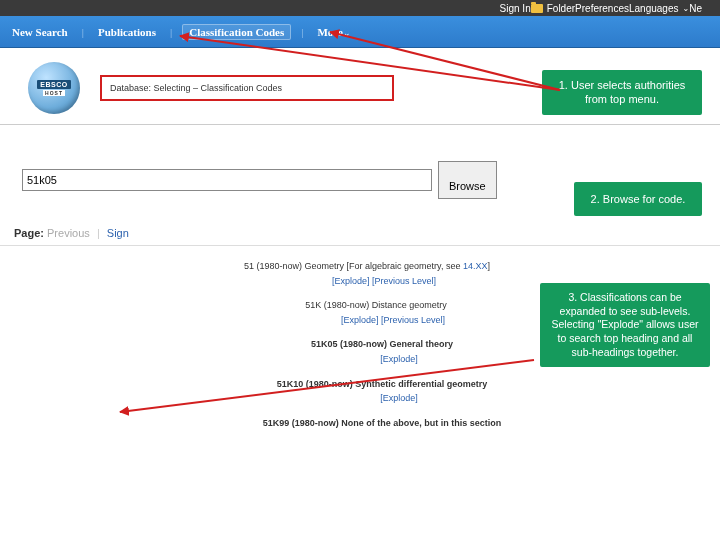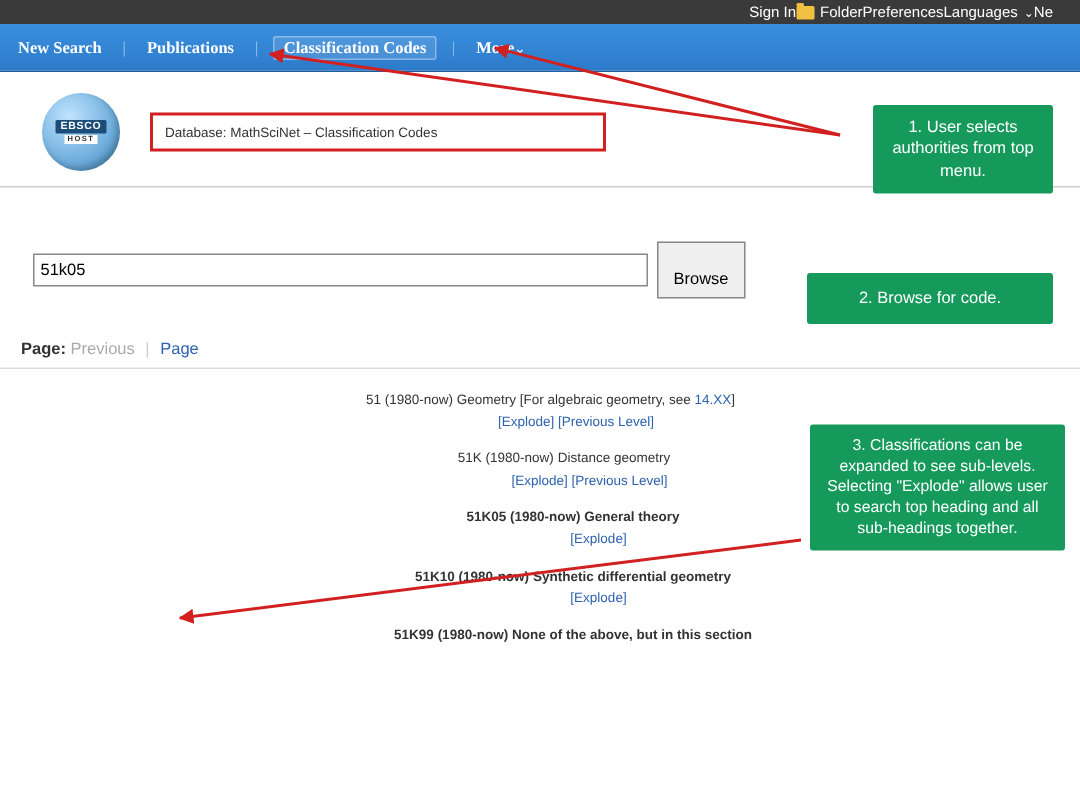--- a/index.html
+++ b/index.html
@@ -90,22 +90,22 @@
   .callout {
     position: absolute;
     background: #159a5c;
     color: #fff;
     text-align: center;
     font-size: 11px;
     padding: 8px 10px;
     line-height: 1.3;
     border-radius: 2px;
   }
-  .c1 { top: 70px; right: 18px; width: 120px; }
-  .c2 { top: 182px; right: 18px; width: 164px; padding: 10px; }
+  .c1 { top: 70px; right: 18px; width: 160px; }
+  .c2 { top: 182px; right: 18px; width: 128px; padding: 10px; }
   .c3 { top: 283px; right: 10px; width: 170px; font-size: 10.5px; }
   .searchrow {
     display: flex; align-items: center; gap: 6px;
     padding: 36px 0 18px 22px;
   }
   .searchrow input[type=text] {
     width: 410px; height: 22px; font-size: 11px; padding: 2px 4px;
     border: 1px solid #888;
   }
   .browsebtn {
@@ -166,37 +166,37 @@
   </span>
 </div>
 
 <div class="hostrow">
   <div class="logo">
     <div class="logo-inner">
       <div class="logo-box">EBSCO</div>
       <div class="logo-sub">HOST</div>
     </div>
   </div>
-  <div class="dbbox">Database: MathSciNet – Classification Codes</div>
+  <div class="dbbox">Database: Selecting – Classification Codes</div>
 </div>
 
 <div class="callout c1">1. User selects authorities from top menu.</div>
 <div class="callout c2">2. Browse for code.</div>
 <div class="callout c3">3. Classifications can be expanded to see sub-levels. Selecting "Explode" allows user to search top heading and all sub-headings together.</div>
 
 <div class="searchrow">
   <input type="text" value="51k05" style="">
   <button class="browsebtn">Browse</button>
 </div>
 
 <div class="pager">
   <span class="pl">Page:</span>
   <span class="prev">Previous</span>
   <span class="bar">|</span>
-  <span class="next">Page</span>
+  <span class="next">Sign</span>
 </div>
 
 <div class="tree">
 
   <div class="node">
     <span class="code">51</span>
     <span class="yrs">(1980-now)</span>
     <span>Geometry [For algebraic geometry, see </span><span class="seelink">14.XX</span><span>]</span>
   </div>
   <div class="acts" style="margin-left:34px;">

